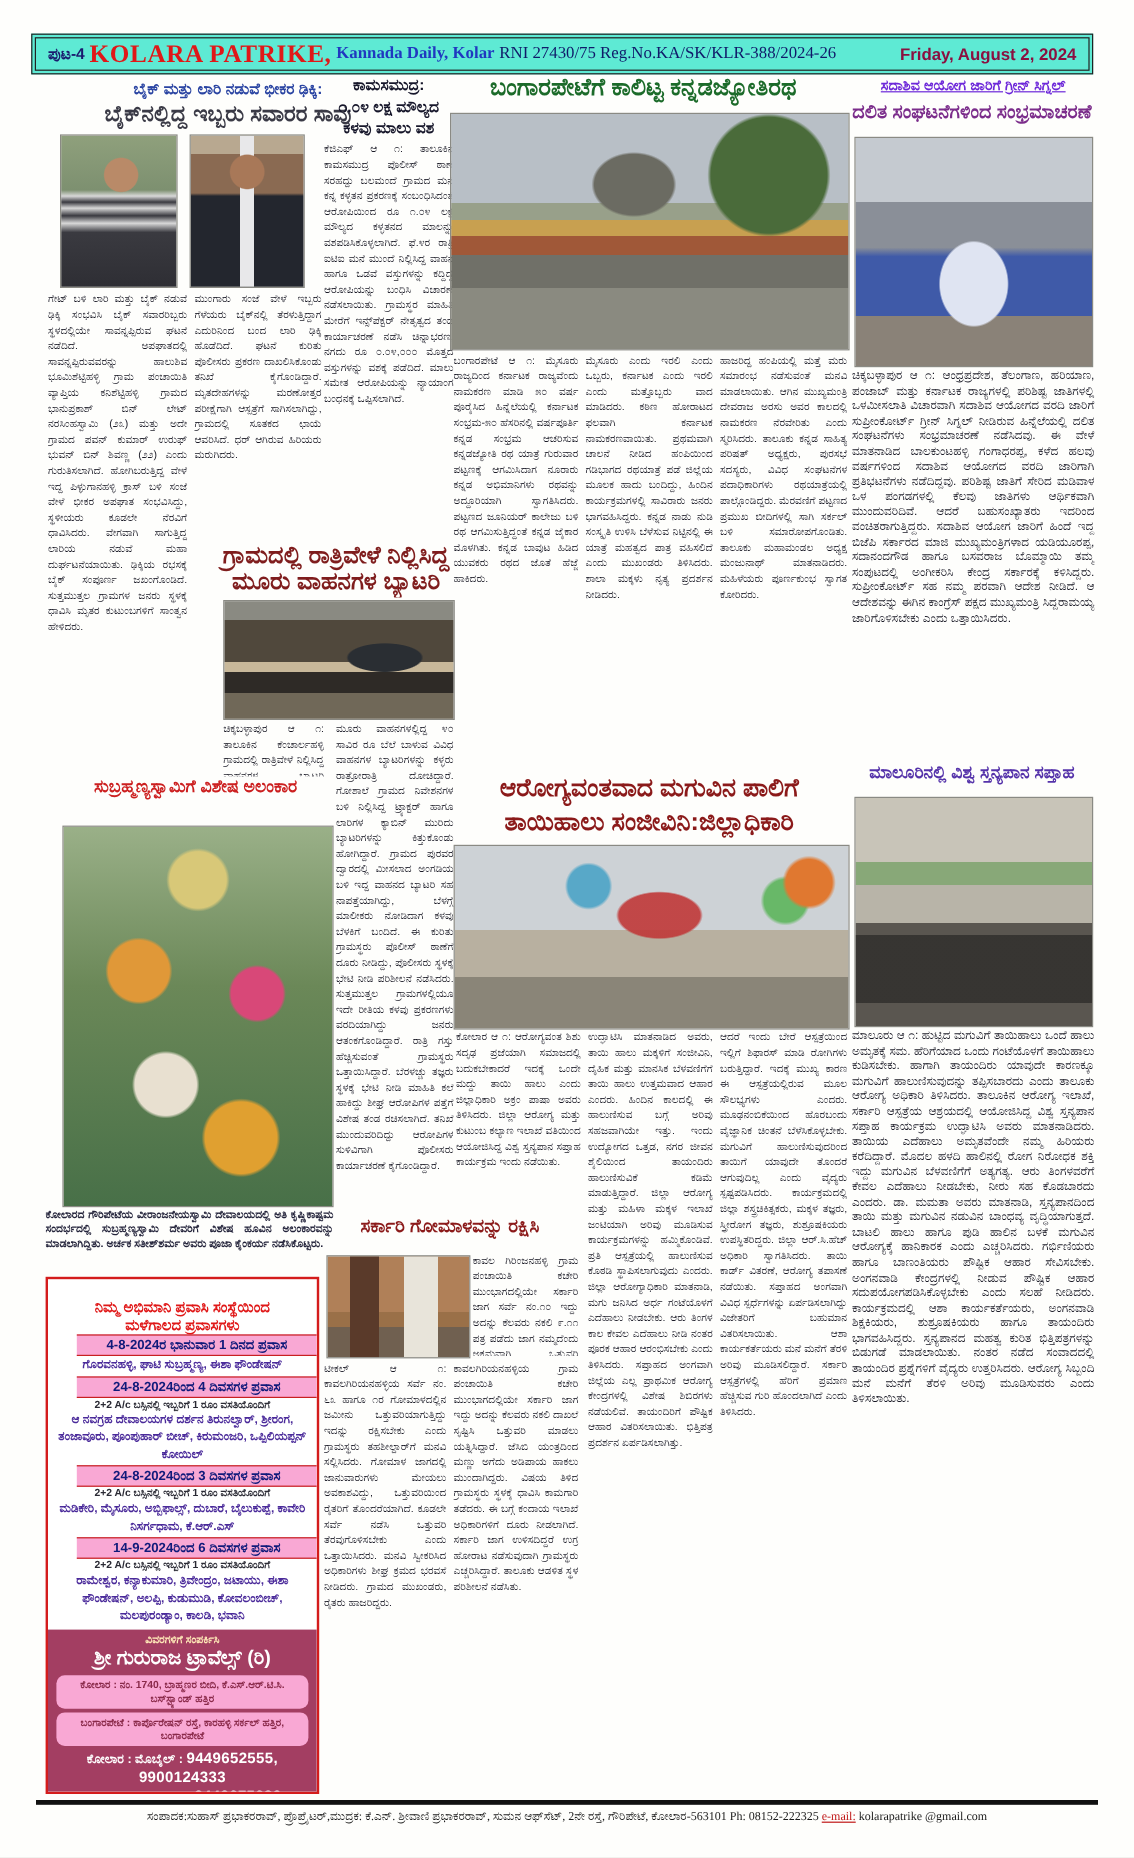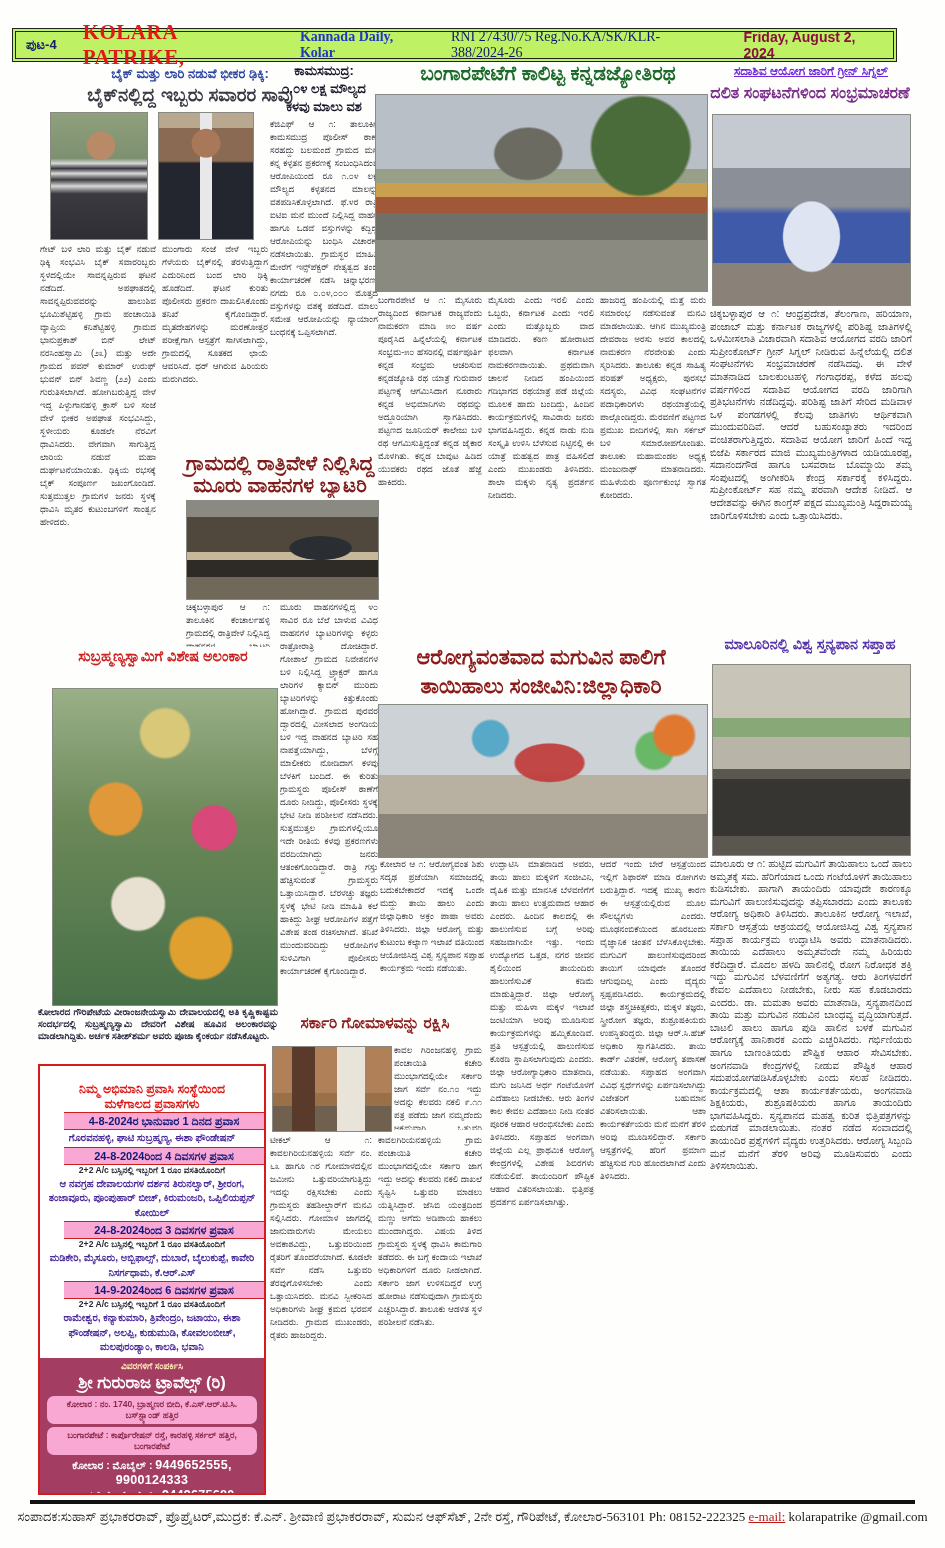--- a/index.html
+++ b/index.html
@@ -5,22 +5,22 @@
   html,body{margin:0;padding:0;background:#e8e8e4;}
   #page{position:relative;width:945px;height:1548px;background:#fefefc;margin:0 auto;overflow:hidden;
         font-family:"Liberation Sans","DejaVu Sans",sans-serif;color:#14141e;}
   .abs{position:absolute;}
   .txt{font-size:8.8px;line-height:13px;text-align:justify;color:#1a1a26;overflow:hidden;}
   .txtL{font-size:10px;line-height:12.6px;text-align:justify;color:#1a1a26;overflow:hidden;}
   .ph{border:1px solid #8a8a84;}
   .hd{font-weight:bold;text-align:center;overflow:hidden;}
 
   
-  #mast{left:12px;top:28px;width:885px;height:34px;border:4px double #222;box-sizing:border-box;
-        display:flex;align-items:center;gap:26px;padding:0 10px;background:#bef264;}
+  #mast{left:26px;top:28px;width:885px;height:34px;border:4px double #222;box-sizing:border-box;
+        display:flex;align-items:center;gap:4px;padding:0 10px;background:#5eead4;}
   #mast .pg{color:#1a1a6e;font-weight:bold;font-size:13px;}
   #mast .ttl{color:#e01818;font-weight:bold;font-size:21px;font-family:"Liberation Serif","DejaVu Serif",serif;letter-spacing:.5px;}
   #mast .sub{color:#2038c0;font-weight:bold;font-size:14px;font-family:"Liberation Serif","DejaVu Serif",serif;}
   #mast .rni{color:#101a6a;font-weight:normal;font-size:14px;font-family:"Liberation Serif","DejaVu Serif",serif;}
   #mast .dt{color:#8a1040;font-weight:bold;font-size:14px;margin-left:auto;}
 
   
   #a1k{left:40px;top:66px;width:300px;height:18px;font-size:13px;color:#2a44a2;}
   #a1h{left:38px;top:84px;width:304px;height:26px;font-size:18.5px;color:#3a3a46;}
   #p1{left:50px;top:112px;width:96px;height:126px;background:
@@ -50,21 +50,21 @@
   #a4p{left:52px;top:688px;width:224px;height:316px;background:
        radial-gradient(circle at 50% 14%,#d8c878 8%,transparent 9%),
        radial-gradient(circle at 28% 38%,#e09838 10%,transparent 11%),
        radial-gradient(circle at 72% 44%,#d84878 9%,transparent 10%),
        radial-gradient(circle at 38% 68%,#e8e0d0 10%,transparent 11%),
        radial-gradient(circle at 66% 82%,#e0a030 10%,transparent 11%),
        linear-gradient(180deg,#9ab088 0%,#6b8858 42%,#487048 100%);}
   #a4cap{left:38px;top:1006px;width:240px;height:58px;font-size:9px;line-height:12px;font-weight:bold;color:#23233a;text-align:justify;overflow:hidden;}
 
   
-  #a5h{left:382px;top:62px;width:332px;height:28px;font-size:20px;color:#1c6b2a;}
+  #a5h{left:370px;top:62px;width:332px;height:28px;font-size:20px;color:#1c6b2a;}
   #a5p{left:375px;top:94px;width:331px;height:196px;background:
        radial-gradient(circle at 80% 26%,#4a6b3a 16%,transparent 17%),
        radial-gradient(ellipse at 46% 30%,#6b6b62 13%,transparent 14%),
        linear-gradient(180deg,#b8bfc6 0 38%,#98a08a 38% 45%,#c8a050 45% 52%,#a05838 52% 60%,#707068 60% 74%,#8a8a80 74% 100%);}
   #a5c1{left:378px;top:294px;width:104px;height:348px;}
   #a5c2{left:488px;top:294px;width:106px;height:348px;}
   #a5c3{left:600px;top:294px;width:106px;height:348px;}
 
   
   #a6k{left:712px;top:64px;width:198px;height:20px;font-size:12px;color:#6d28d9;text-decoration:underline;}
@@ -114,21 +114,21 @@
   #ad .maroon{background:#a33e62;color:#fff;text-align:center;padding:3px 5px 5px;margin-top:2px;}
   #ad .mk{font-size:9px;font-weight:bold;color:#ffe9b8;line-height:11px;}
   #ad .ag{font-size:16.5px;font-weight:bold;color:#fff;line-height:21px;}
   #ad .wbox{background:#f9a8d4;color:#8a2a4a;border-radius:7px;font-size:8.6px;font-weight:bold;
             line-height:11px;margin:3px 2px;padding:3px 4px;}
   #ad .phl{font-size:10.5px;font-weight:bold;color:#fff;line-height:15px;}
   #ad .phl b{font-size:12.5px;letter-spacing:.3px;}
 
   
   #footrule{left:30px;top:1500px;width:885px;height:4px;background:#111;}
-  #foot{left:0;top:1509px;width:945px;height:16px;text-align:center;font-size:13px;color:#1a1a1a;
+  #foot{left:0;top:1509px;width:945px;height:16px;text-align:center;font-size:10px;color:#1a1a1a;
         font-family:"Liberation Serif","DejaVu Serif",serif;}
   #foot .em{color:#c01818;text-decoration:underline;}
 </style>
 </head>
 <body>
 
 <div id="page">
 
   <div id="mast" class="abs">
     <span class="pg">ಪುಟ-4</span>

